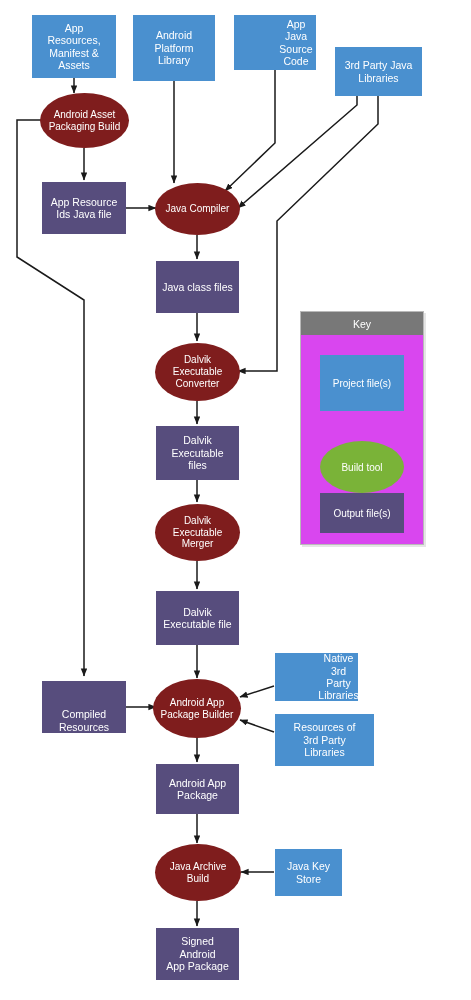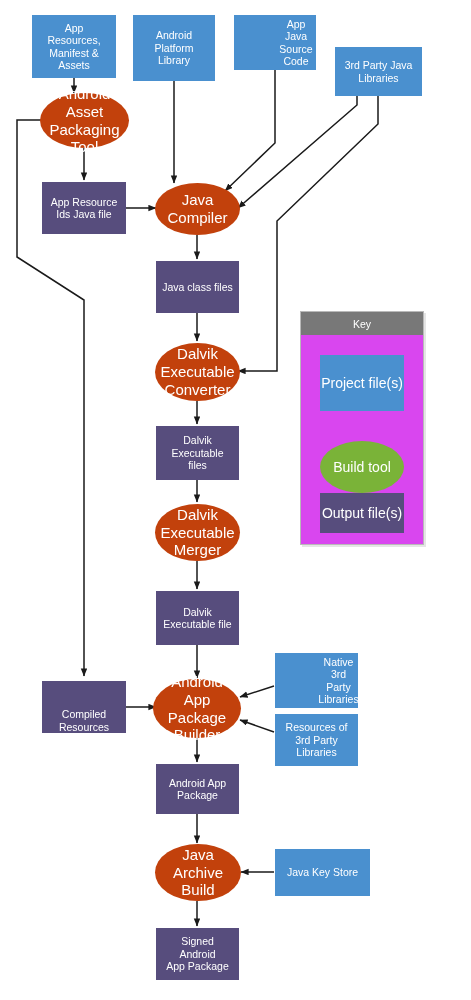--- a/index.html
+++ b/index.html
@@ -2,26 +2,26 @@
 <html><head>
 <meta charset="utf-8">
 <style>
   html,body{margin:0;padding:0;background:#ffffff;}
   body{font-family:"Liberation Sans","DejaVu Sans",sans-serif;}
   #canvas{position:relative;width:471px;height:1000px;background:#ffffff;overflow:hidden;}
   .node{position:absolute;box-sizing:border-box;display:flex;align-items:center;justify-content:center;text-align:center;color:#ffffff;line-height:1.18;}
   .box{font-size:10.5px;}
   .blue{background:#4a90cf;}
   .purple{background:#574d7d;}
-  .ellipse{background:#c2410c;border-radius:50%;font-size:15px;}
+  .ellipse{background:#7f1d1d;border-radius:50%;font-size:10px;}
   .node span{display:block;padding:0 3px;}
   svg.wires{position:absolute;left:0;top:0;width:471px;height:1000px;pointer-events:none;}
   #key-panel{position:absolute;left:300px;top:311px;width:124px;height:234px;background:#d946ef;border:1px solid #b9b9b9;box-sizing:border-box;box-shadow:2px 2px 0 rgba(0,0,0,.10);}
   #key-header{position:absolute;left:0;top:0;width:122px;height:23px;background:#787878;color:#fff;font-size:10.5px;display:flex;align-items:center;justify-content:center;}
-  .key-item{position:absolute;left:19px;width:84px;display:flex;align-items:center;justify-content:center;color:#fff;font-size:14px;text-align:center;}
+  .key-item{position:absolute;left:19px;width:84px;display:flex;align-items:center;justify-content:center;color:#fff;font-size:10px;text-align:center;}
   #key-blue{top:43px;height:56px;background:#4a90cf;}
   #key-green{top:129px;height:52px;background:#7ab338;border-radius:50%;}
   #key-purple{top:181px;height:40px;background:#574d7d;}
 </style>
 </head>
 <body>
 
 <div id="canvas">
 
   <svg class="wires" viewBox="0 0 471 1000">
@@ -101,21 +101,21 @@
   <div class="node box blue" style="left:335px;top:15px;width:87px;height:49px;margin-top:32px;">
     <span>
       <span>3rd Party Java</span>
       <span>Libraries</span>
     </span>
   </div>
 
   <div class="node ellipse" style="left:40px;top:93px;width:89px;height:55px;">
     <span>
       <span>Android Asset</span>
-      <span>Packaging Tool</span>
+      <span>Packaging Build</span>
     </span>
   </div>
 
   <div class="node box purple" style="left:42px;top:182px;width:84px;height:52px;">
     <span>
       <span>App Resource</span>
       <span>Ids Java file</span>
     </span>
   </div>
 
@@ -164,28 +164,28 @@
     </span>
   </div>
 
   <div class="node ellipse" style="left:153px;top:679px;width:88px;height:59px;">
     <span>
       <span>Android App</span>
       <span>Package Builder</span>
     </span>
   </div>
 
-  <div class="node box blue" style="left:275px;top:653px;width:83px;height:55px;padding-left:44px;">
+  <div class="node box blue" style="left:275px;top:653px;width:83px;height:48px;padding-left:44px;">
     <span>
       <span>Native 3rd Party</span>
       <span>Libraries</span>
     </span>
   </div>
 
-  <div class="node box blue" style="left:275px;top:714px;width:83px;height:52px;align-items:center;">
+  <div class="node box blue" style="left:275px;top:714px;width:99px;height:52px;align-items:center;">
     <span>
       <span>Resources of</span>
       <span>3rd Party</span>
       <span>Libraries</span>
     </span>
   </div>
 
   <div class="node box purple" style="left:156px;top:764px;width:83px;height:50px;">
     <span>
       <span>Android App</span>
@@ -193,21 +193,21 @@
     </span>
   </div>
 
   <div class="node ellipse" style="left:155px;top:844px;width:86px;height:57px;">
     <span>
       <span>Java Archive</span>
       <span>Build</span>
     </span>
   </div>
 
-  <div class="node box blue" style="left:275px;top:849px;width:95px;height:47px;">
+  <div class="node box blue" style="left:275px;top:849px;width:67px;height:47px;">
     <span>Java Key Store</span>
   </div>
 
   <div class="node box purple" style="left:156px;top:928px;width:83px;height:52px;">
     <span>
       <span>Signed Android</span>
       <span>App Package</span>
     </span>
   </div>
 

